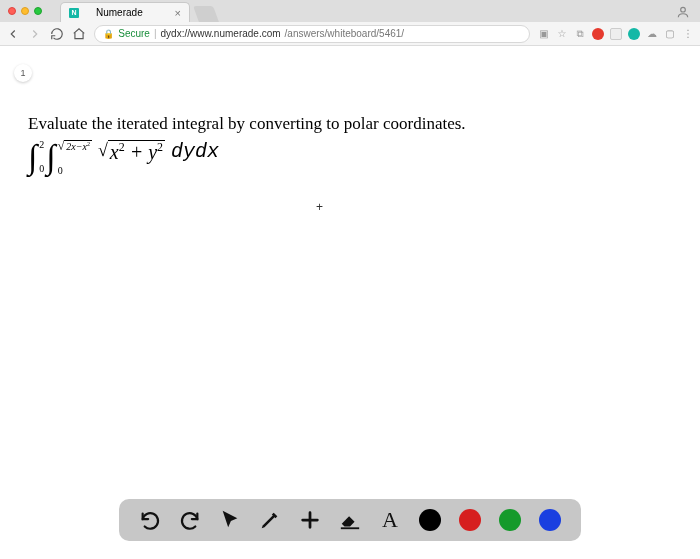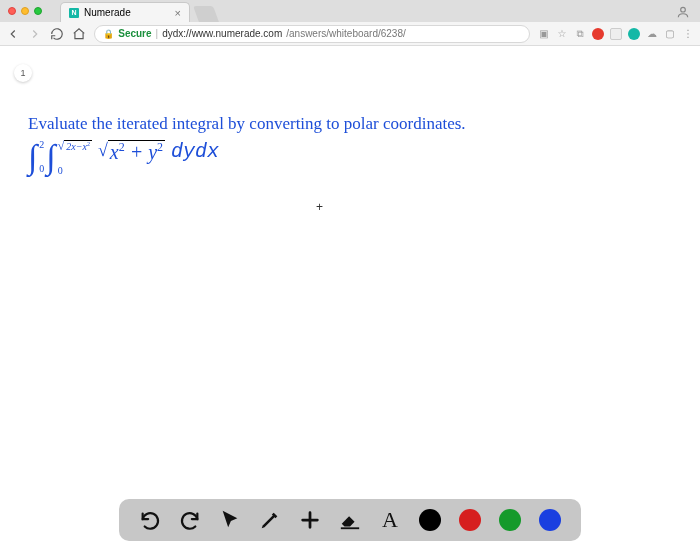--- a/index.html
+++ b/index.html
@@ -40,21 +40,21 @@
   .tab {
     background: #f5f5f5;
     border-top-left-radius: 5px;
     border-top-right-radius: 5px;
     height: 20px;
     min-width: 130px;
     display: flex;
     align-items: center;
     padding: 0 8px;
     font-size: 10px;
-    gap: 5px;
+    gap: 17px;
     border: 1px solid #c9c9c9;
     border-bottom: none;
     position: relative;
   }
   .favicon {
     width: 10px; height: 10px;
     background: #14b8a6;
     display: flex; align-items: center; justify-content: center;
     color: #fff; font-size: 7px; font-weight: bold;
     border-radius: 1px;
@@ -94,21 +94,21 @@
     background: #fff;
     border: 1px solid #d8d8d8;
     border-radius: 10px;
     display: flex;
     align-items: center;
     padding: 0 8px;
     font-size: 10px;
     gap: 4px;
   }
   .lock { color: #1a8f3c; font-size: 9px; }
-  .secure { color: #1a8f3c; font-weight: bold; }
+  .secure { color: #1a8f3c; }
   .url-sep { color: #b5b5b5; }
   .url-host { color: #333; }
   .url-path { color: #777; }
   .right-icons { display: flex; gap: 6px; align-items: center; }
   .ri { width: 12px; height: 12px; display: flex; align-items: center; justify-content: center; font-size: 10px; }
   .ri.gray { color: #999; }
   .ri.red { background:#e63a2e; border-radius:50%; width:12px; height:12px; }
   .ri.teal { background:#14b8a6; border-radius:50%; width:12px; height:12px; }
   .ri.sq { background:#eee; border:1px solid #ccc; border-radius:2px; }
 
@@ -125,21 +125,21 @@
     border-radius: 50%;
     background: #fff;
     box-shadow: 0 1px 3px rgba(0,0,0,.2);
     display: flex; align-items: center; justify-content: center;
     font-size: 9px; color: #555;
   }
   .problem {
     position: absolute;
     top: 68px; left: 28px; right: 28px;
     font-family: Georgia, "Times New Roman", serif;
-    color: #1d4ed8;
+    color: #000000;
   }
   .problem-text { font-size: 17px; margin-bottom: 6px; }
   .math {
     font-size: 20px;
     display: flex;
     align-items: flex-start;
     gap: 2px;
     font-style: italic;
   }
   .int { font-size: 34px; font-style: normal; line-height: 1; font-family: Georgia, serif; }
@@ -221,21 +221,21 @@
       <svg viewBox="0 0 24 24" fill="none" stroke="currentColor" stroke-width="2">
           <path d="M3 11l9-8 9 8"></path>
           <path d="M5 10v10h14V10"></path>
         </svg>
     </span>
     <div class="addressbar">
       <span class="lock">🔒</span>
       <span class="secure">Secure</span>
       <span class="url-sep">|</span>
       <span class="url-host">dydx://www.numerade.com</span>
-        <span class="url-path">/answers/whiteboard/6238/</span>
+        <span class="url-path">/answers/whiteboard/5461/</span>
     </div>
     <div class="right-icons">
       <span class="ri gray">▣</span>
       <span class="ri gray">☆</span>
       <span class="ri gray">⧉</span>
       <span class="ri red"></span>
       <span class="ri sq gray"></span>
       <span class="ri teal"></span>
       <span class="ri gray">☁</span>
       <span class="ri gray">▢</span>

